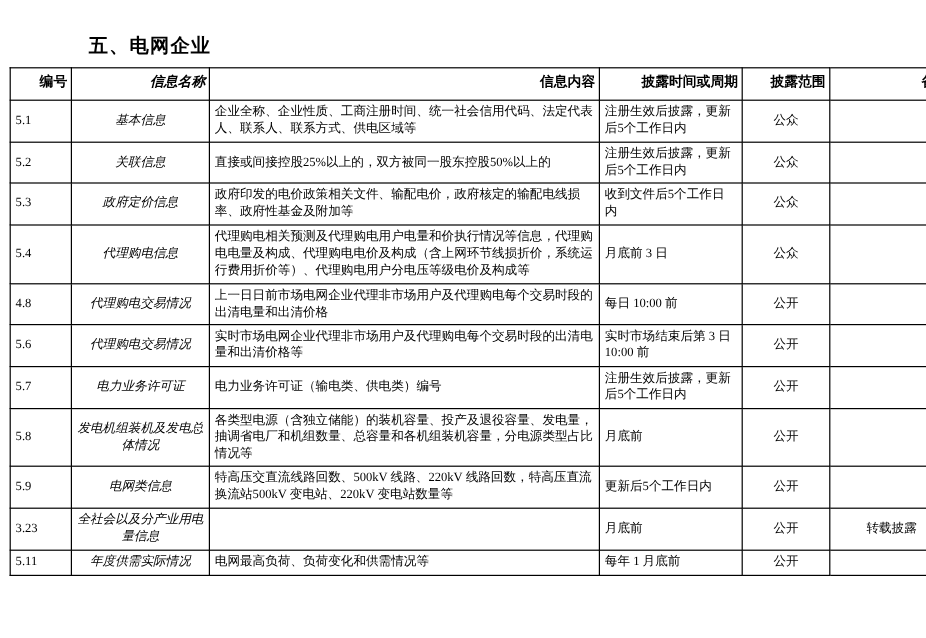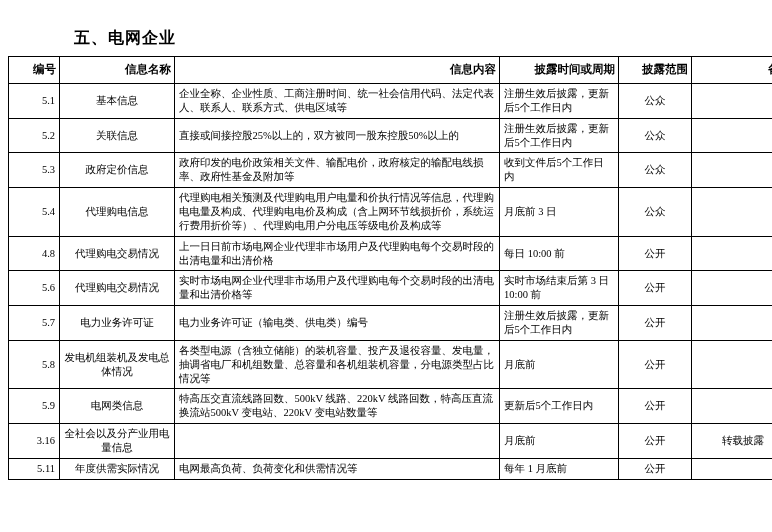--- a/index.html
+++ b/index.html
@@ -47,22 +47,22 @@
     vertical-align: middle;
     font-weight: normal;
   }
   table.doc-table thead th {
     text-align: right;
     font-weight: bold;
     font-size: 11.5px;
     height: 22px;
     padding: 2px 3px;
   }
-  .col-no     { width: 44px;  text-align: right; }
-  .col-name   { width: 108px; text-align: center; }
+  .col-no     { width: 44px;  text-align: left; }
+  .col-name   { width: 108px; text-align: center; font-style: italic; }
   .col-content{ width: 318px; text-align: left; }
   .col-time   { width: 112px; text-align: left; }
   .col-scope  { width: 66px;  text-align: center; }
   .col-remark { width: 96px;  text-align: center; }
 
   td.col-content, td.col-time {
     letter-spacing: 0px;
     margin-left: 40px;
   }
   .watermark {
@@ -162,21 +162,21 @@
       </tr>
       <tr>
         <td class="col-no">5.9</td>
         <td class="col-name">电网类信息</td>
         <td class="col-content">特高压交直流线路回数、500kV 线路、220kV 线路回数，特高压直流换流站500kV 变电站、220kV 变电站数量等</td>
         <td class="col-time">更新后5个工作日内</td>
         <td class="col-scope">公开</td>
         <td class="col-remark"></td>
       </tr>
       <tr>
-        <td class="col-no">3.16</td>
+        <td class="col-no">3.23</td>
         <td class="col-name">全社会以及分产业用电量信息</td>
         <td class="col-content"></td>
         <td class="col-time">月底前</td>
         <td class="col-scope">公开</td>
         <td class="col-remark">转载披露</td>
       </tr>
       <tr>
         <td class="col-no">5.11</td>
         <td class="col-name">年度供需实际情况</td>
         <td class="col-content">电网最高负荷、负荷变化和供需情况等</td>

